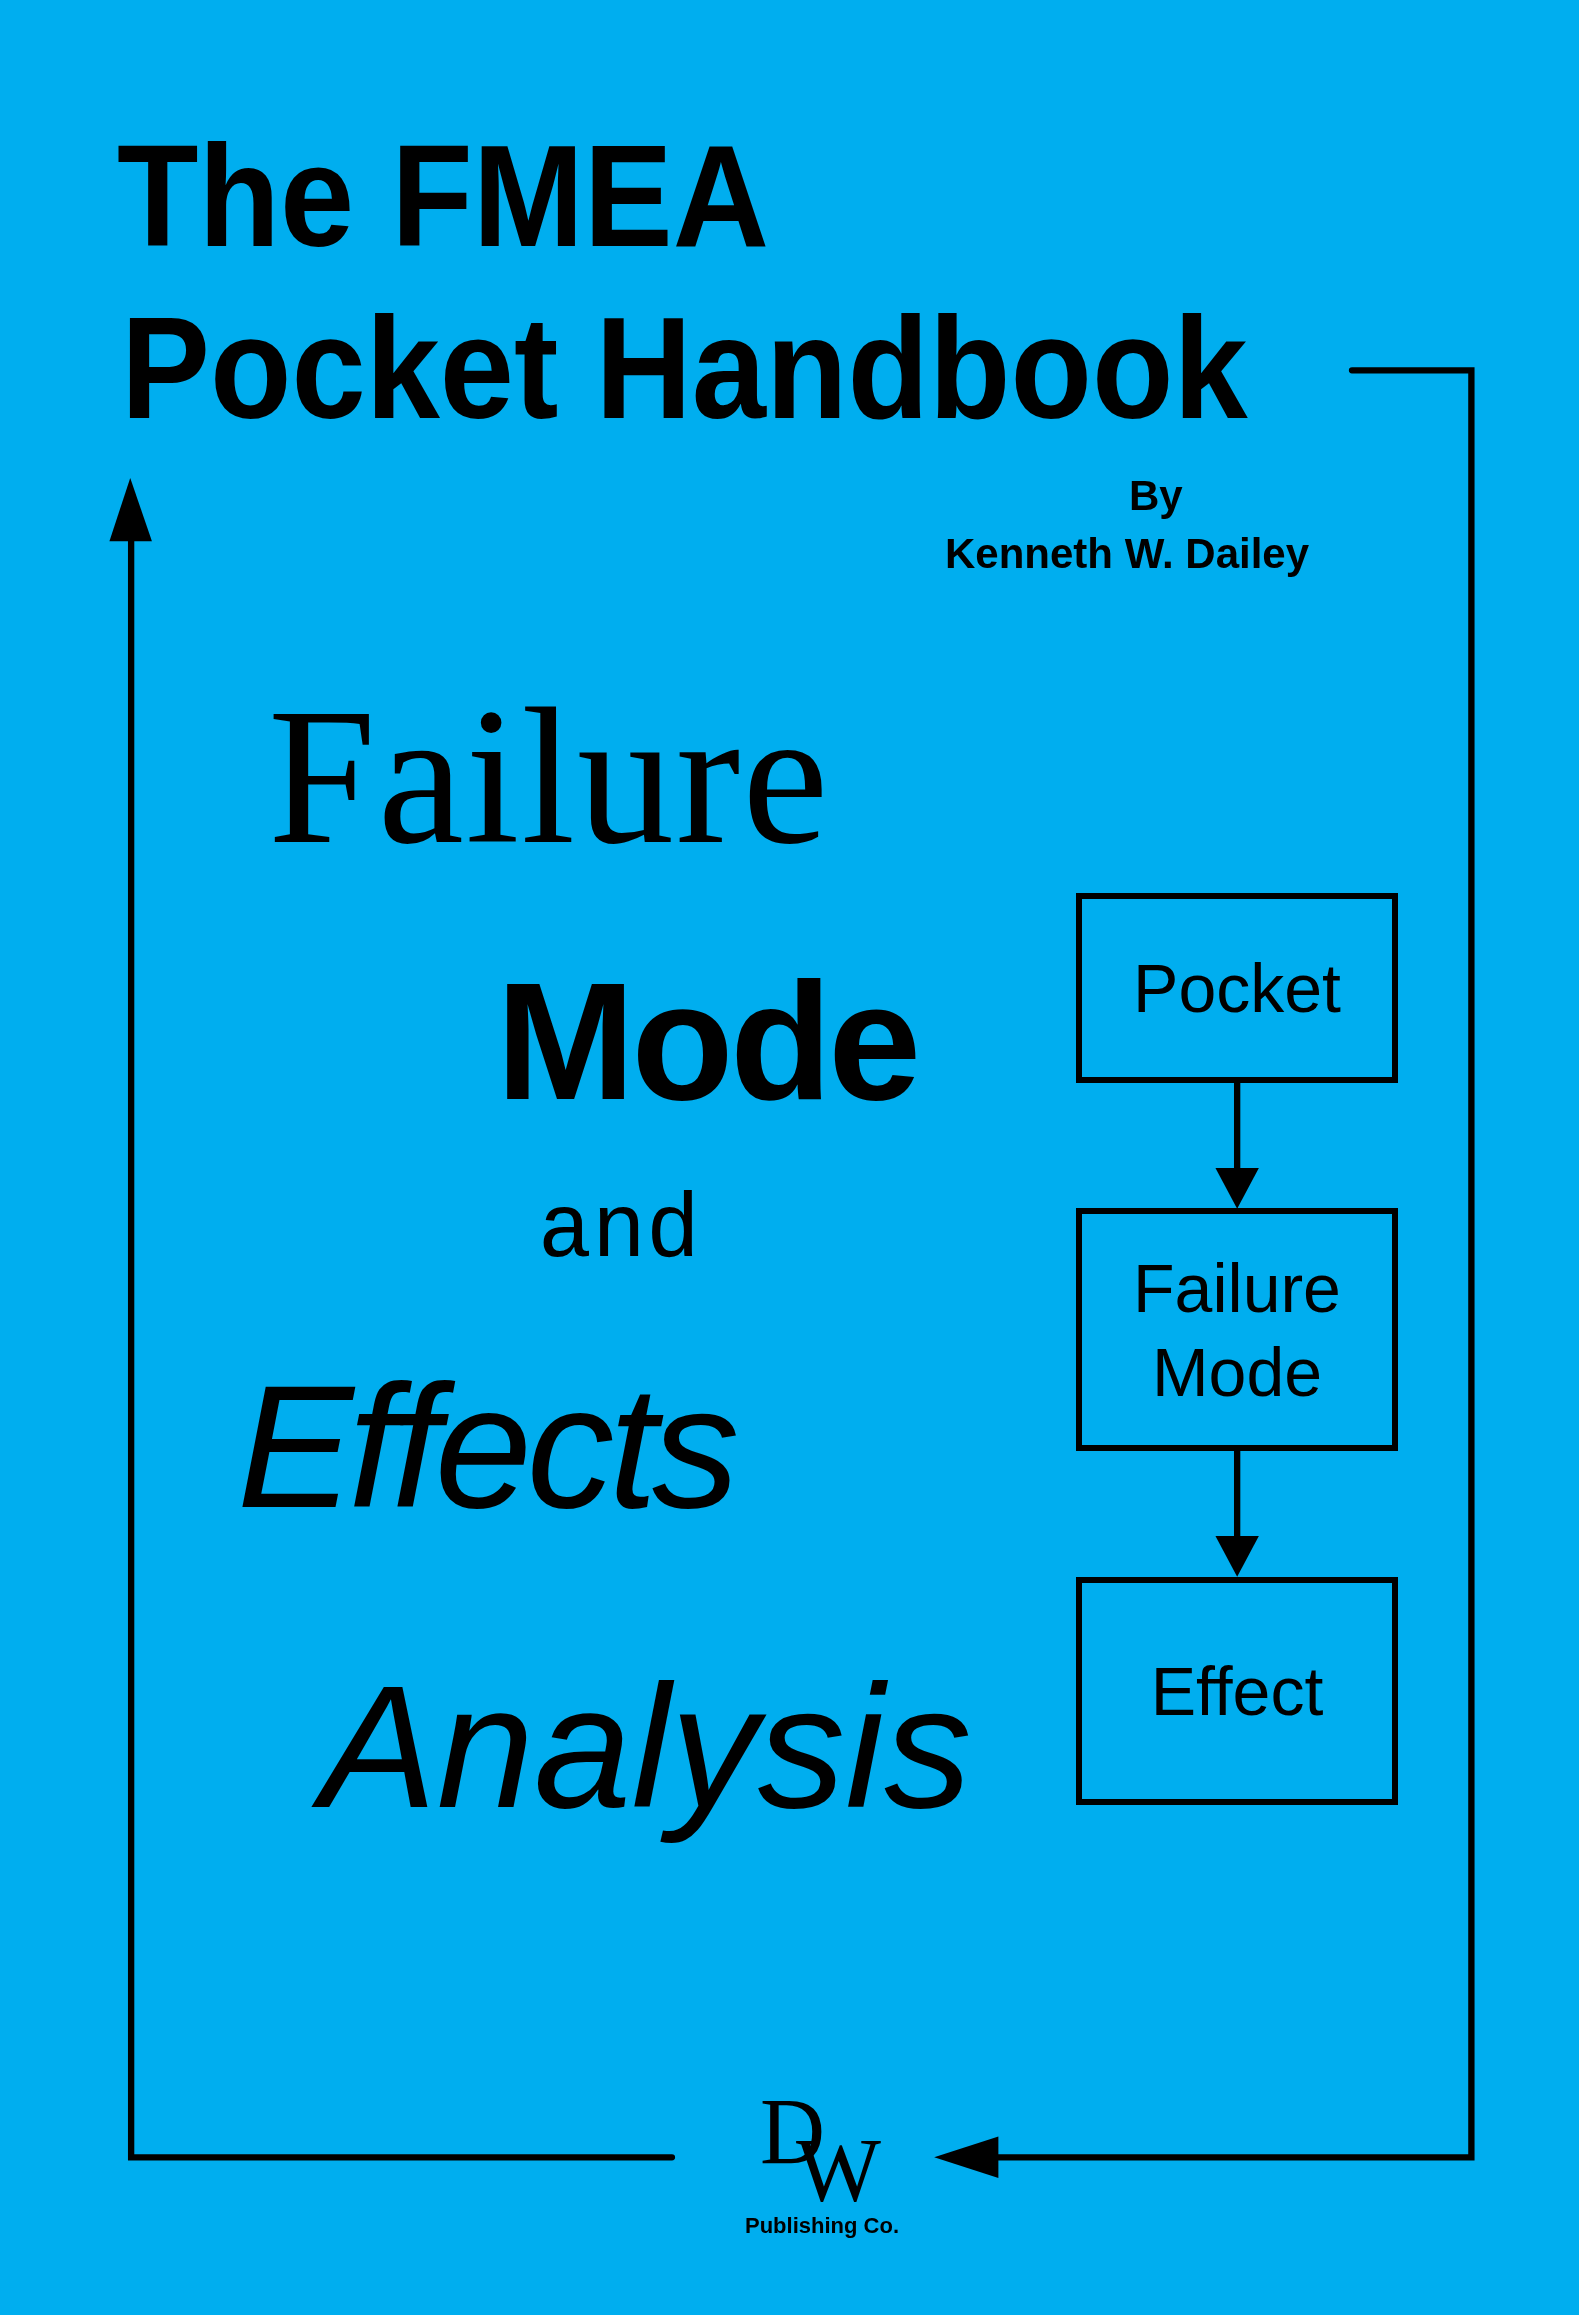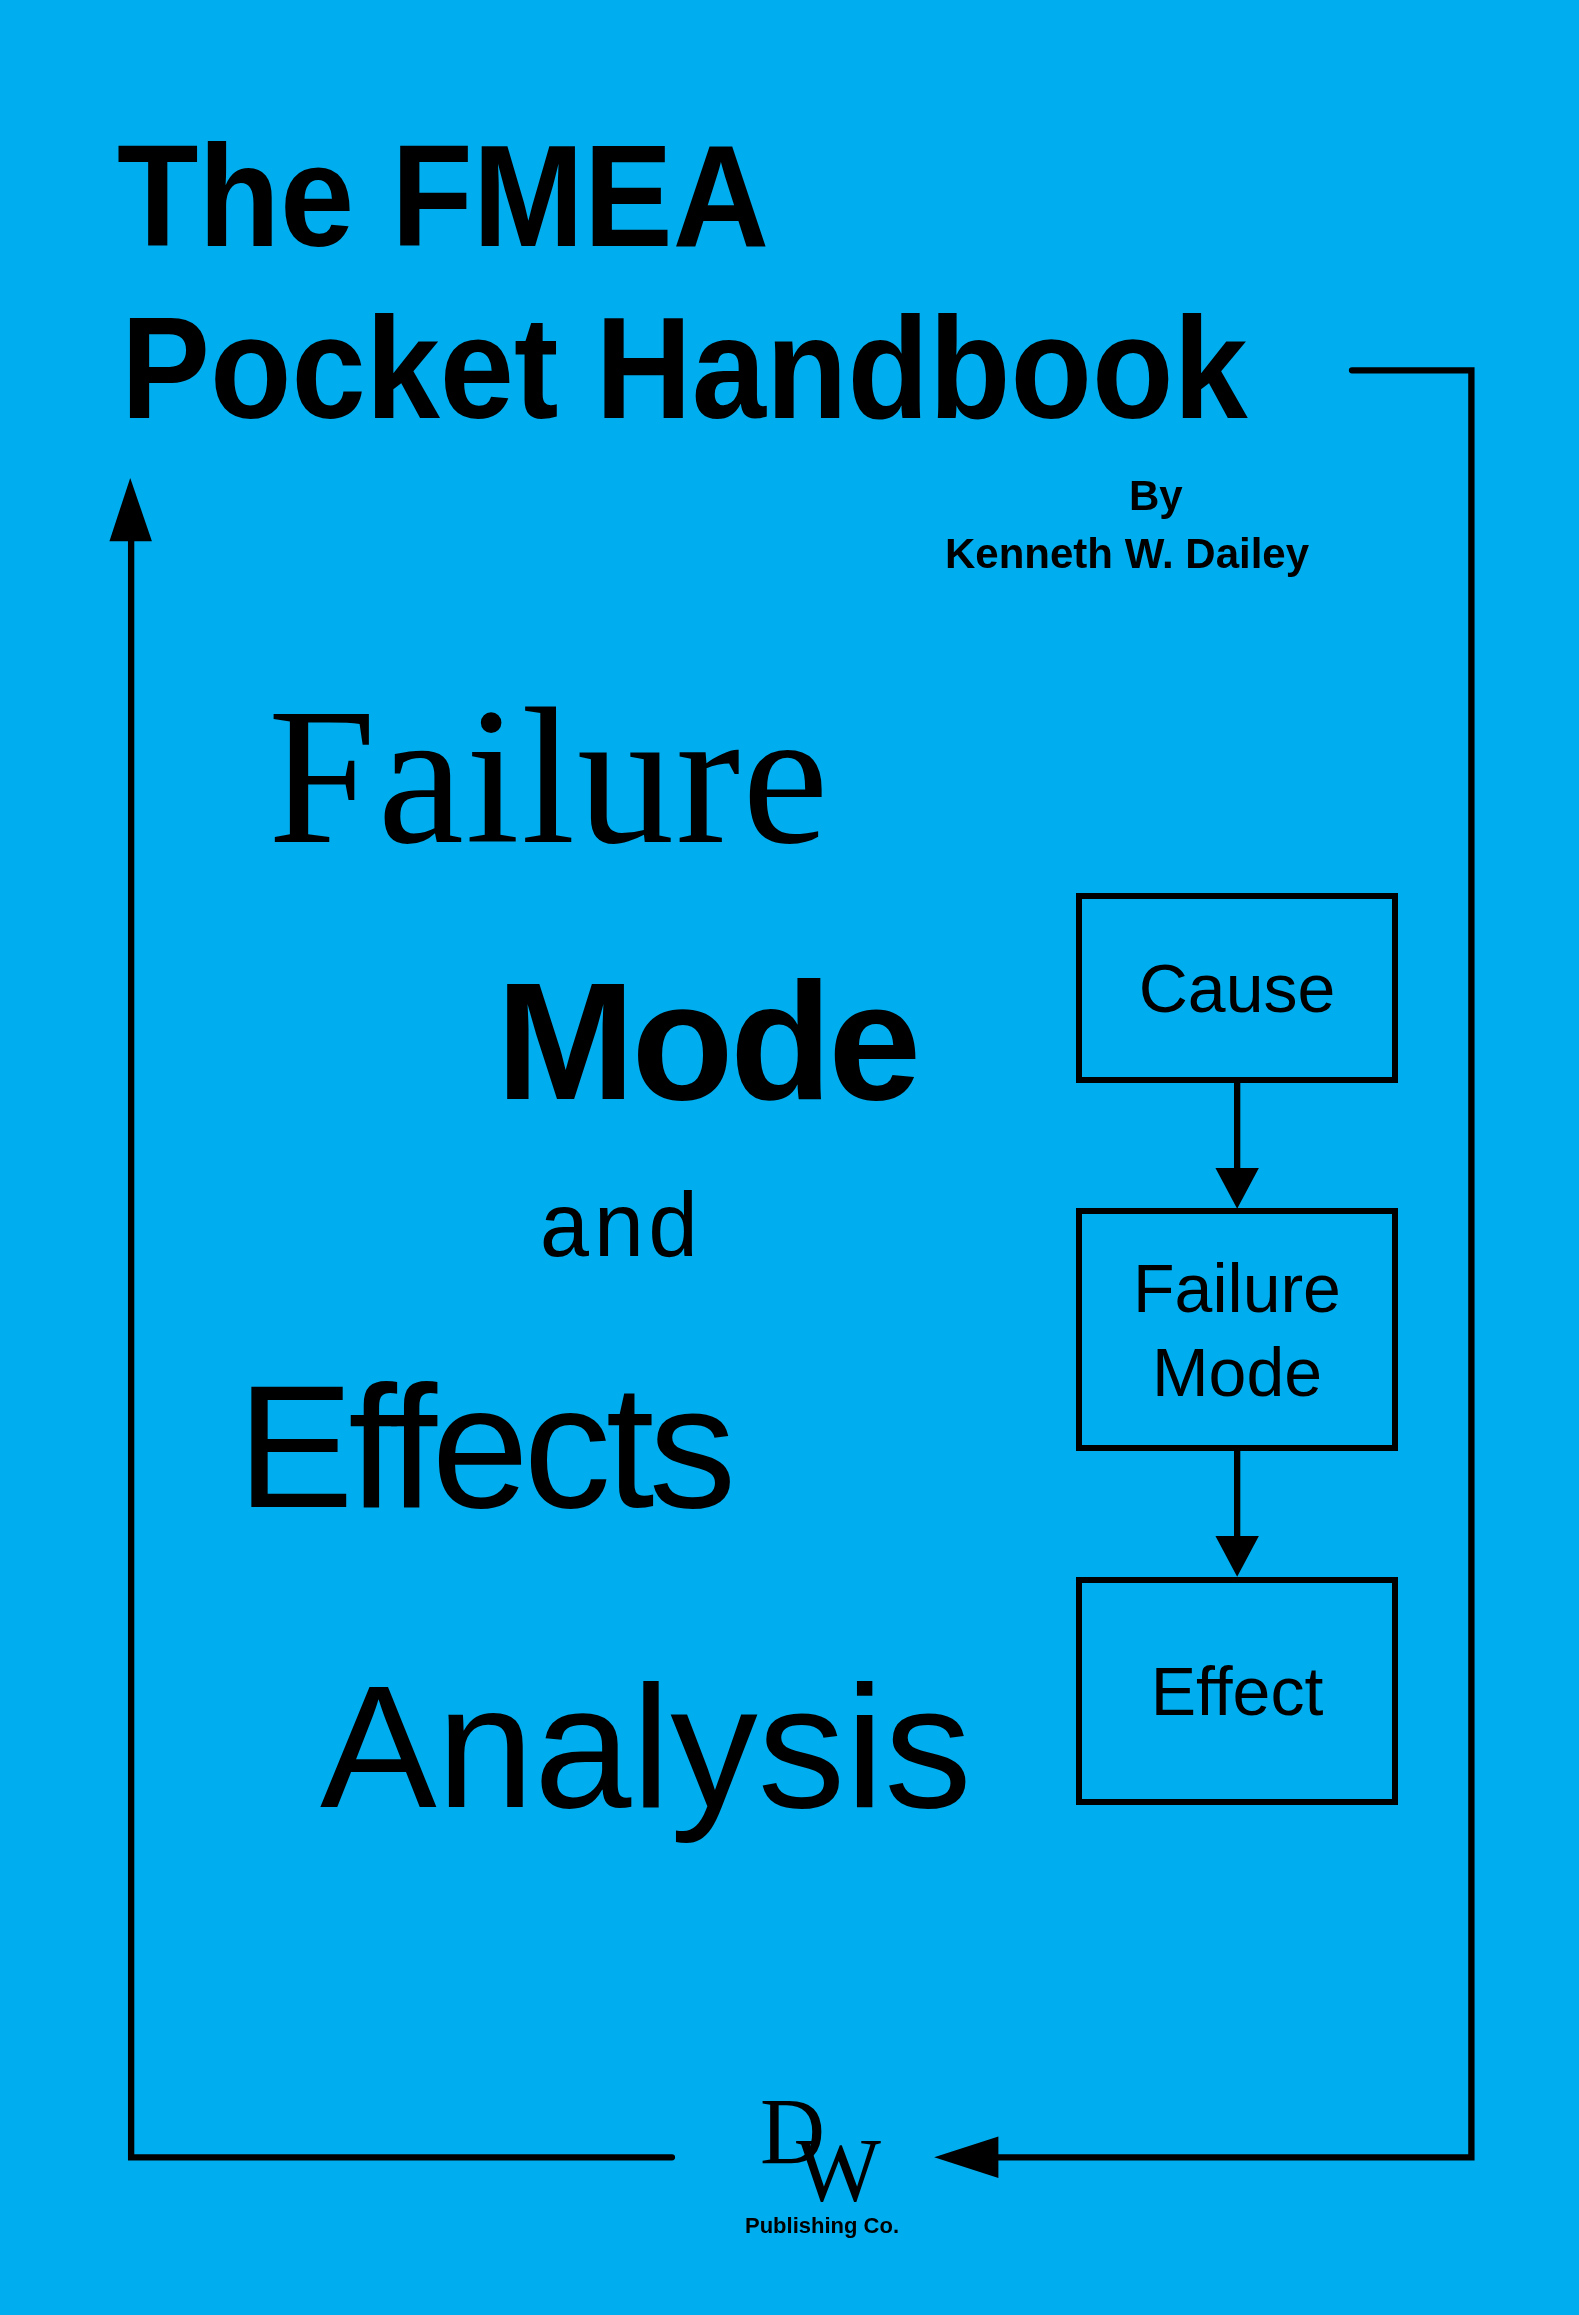--- a/index.html
+++ b/index.html
@@ -3,21 +3,21 @@
 <meta charset="utf-8">
 <style>
   html, body { margin: 0; padding: 0; }
   body { width: 1579px; height: 2316px; position: relative; overflow: hidden; background: #00AEEF; }
   .abs { position: absolute; white-space: nowrap; color: #000; }
   .title { font-family: "Liberation Sans", sans-serif; font-weight: bold; font-size: 145px; line-height: 1; transform-origin: left top; transform: scaleX(0.92); }
   .author { font-family: "Liberation Sans", sans-serif; font-weight: bold; font-size: 42px; line-height: 1; }
   .serif-big { font-family: "Liberation Serif", serif; font-size: 194px; line-height: 1; }
   .mode-big { font-family: "Liberation Sans", sans-serif; font-weight: bold; font-size: 167px; line-height: 1; letter-spacing: -3.6px; }
   .and { font-family: Liberation Mono, monospace; font-size: 90px; line-height: 1; }
-  .sans-big { font-family: "Liberation Sans", sans-serif; font-size: 175px; line-height: 1; }
+  .sans-big { font-family: "Liberation Sans", sans-serif; font-size: 175px; line-height: 1; font-style: italic; }
   .box { position: absolute; border: 6.3px solid #000; box-sizing: border-box; display: flex; align-items: center; justify-content: center; text-align: center; }
   .box-label { font-family: "Liberation Sans", sans-serif; font-size: 68px; line-height: 84px; color: #000; }
   .logo-d { font-family: "Liberation Serif", serif; font-size: 90px; line-height: 1; }
   .logo-w { font-family: "Liberation Serif", serif; font-size: 90px; line-height: 1; }
   .publisher { font-family: "Liberation Sans", sans-serif; font-weight: bold; font-size: 22px; line-height: 1; }
   svg.lines { position: absolute; left: 0; top: 0; }
 </style>
 </head>
 <body>
 
@@ -45,21 +45,21 @@
 <div class="abs author" style="left:1129px; top:475px;">By</div>
 <div class="abs author" style="left:933px; top:533px;margin-left:12px;">Kenneth W. Dailey</div>
 
 <div class="abs serif-big" style="left:268px; top:680px; letter-spacing:1.8px;">Failure</div>
 <div class="abs mode-big" style="left:496px; top:958px;">Mode</div>
 <div class="abs and" style="left:538px; top:1187px;">and</div>
 <div class="abs sans-big" style="left:237px; top:1359px; letter-spacing:-5.4px;">Effects</div>
 <div class="abs sans-big" style="left:320px; top:1659px;">Analysis</div>
 
 <div class="box" style="left:1076px; top:893px; width:322px; height:190px;">
-  <div class="box-label">Cause</div>
+  <div class="box-label">Pocket</div>
 </div>
 <div class="box" style="left:1076px; top:1208px; width:322px; height:243px; flex-direction:column;">
   <div class="box-label">Failure</div>
   <div class="box-label">Mode</div>
 </div>
 <div class="box" style="left:1076px; top:1577px; width:322px; height:228px;">
   <div class="box-label">Effect</div>
 </div>
 
 <div class="abs logo-d" style="left:760px; top:2087px; transform:scaleY(1.05);">D</div>

